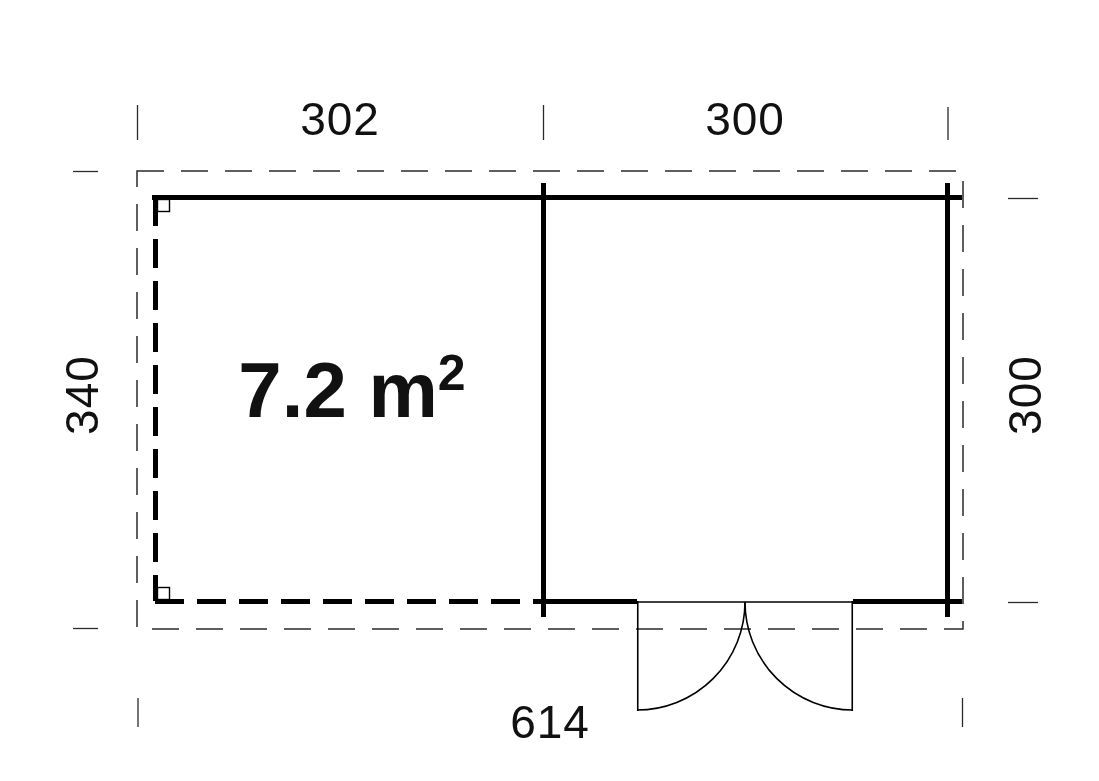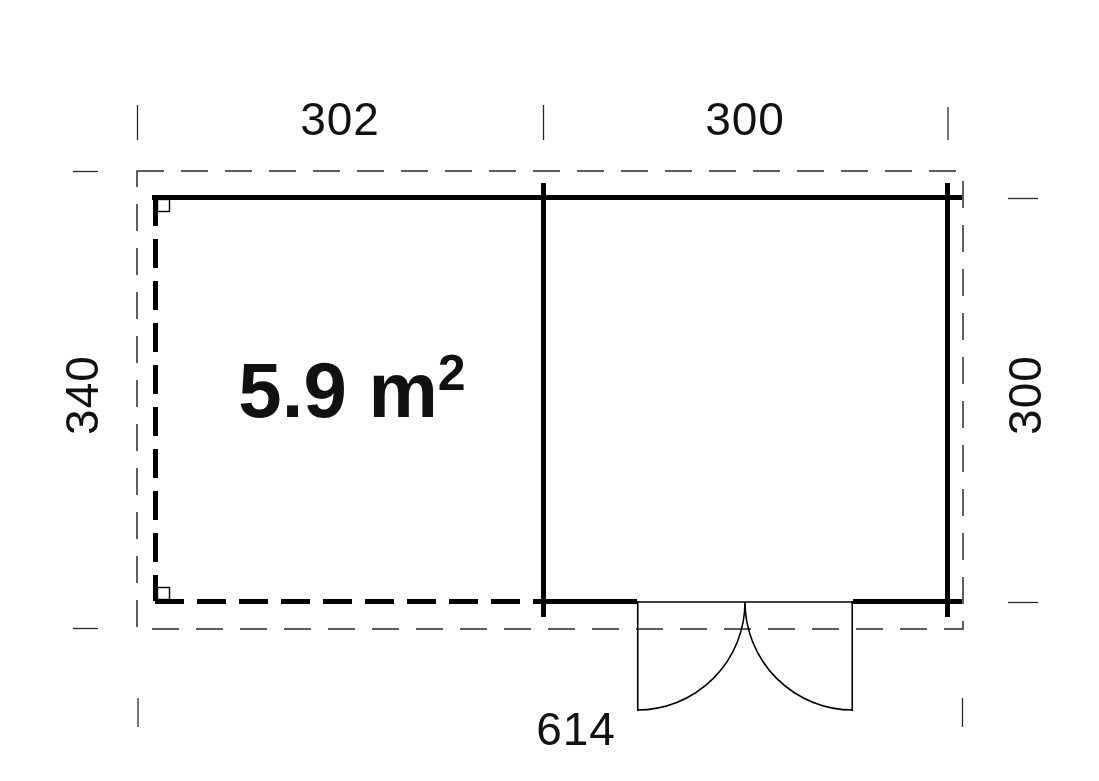--- a/index.html
+++ b/index.html
@@ -92,20 +92,20 @@
   </svg>
 
   <div class="dim h" style="left:240px;top:96px;">302</div>
 
   <div class="dim h" style="left:645px;top:96px;">300</div>
 
   <div class="dim v" style="left:82px;top:395px;">340</div>
 
   <div class="dim v" style="left:1025px;top:395px;">300</div>
 
-  <div class="dim h" style="left:476px;top:699px;margin-top:7px;">614</div>
+  <div class="dim h" style="left:450px;top:699px;">614</div>
 
   <div class="area-label" style="left:352px;top:390px;">
-    <span>5.9 m</span><span class="sup">2</span>
+    <span>7.2 m</span><span class="sup">2</span>
   </div>
 
 
 </div>
 
 </body></html>

